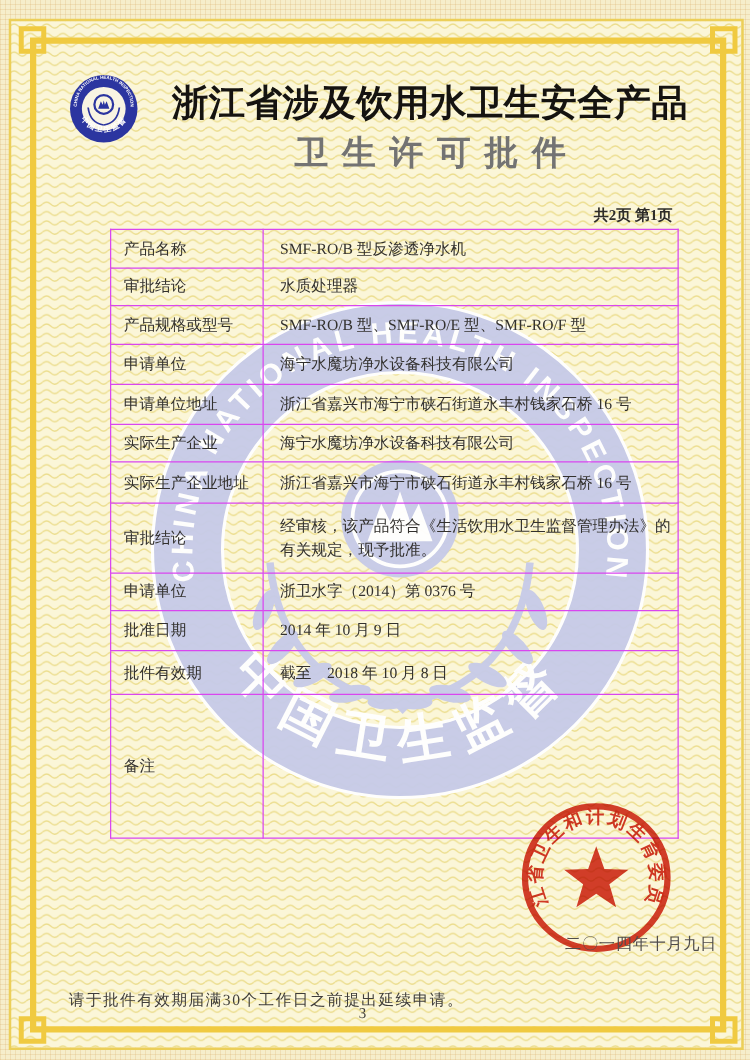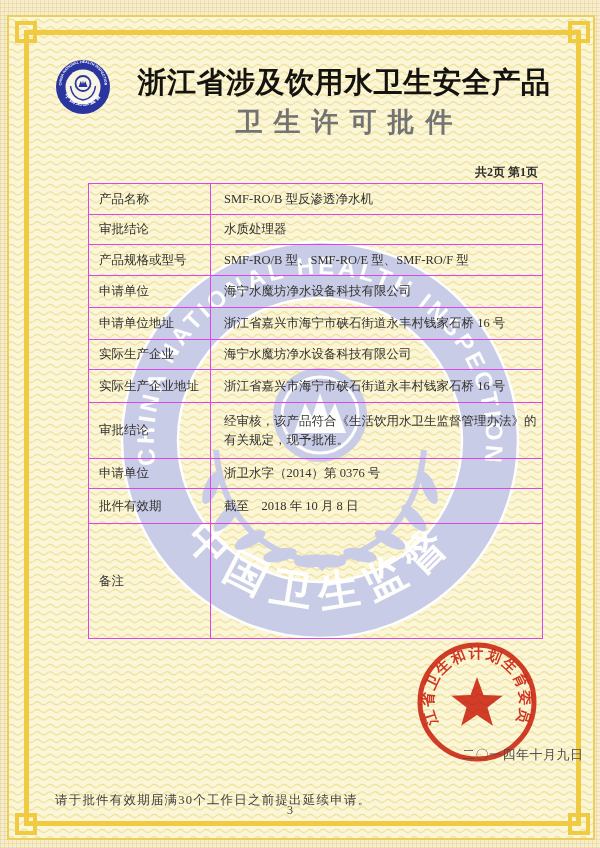--- a/index.html
+++ b/index.html
@@ -26,21 +26,21 @@
           letter-spacing:.5px;color:#151310;font-family:Liberation Mono, monospace;}
   .title2{left:128px;top:104px;width:432px;text-align:center;font-size:27px;font-weight:bold;
           letter-spacing:11px;text-indent:11px;color:#737373;font-family:"Liberation Sans","DejaVu Sans",sans-serif;}
   .pagination{left:88px;top:164px;width:450px;text-align:right;font-size:12px;font-weight:bold;color:#2e2c29;}
   
   table.doc{left:88px;top:183px;width:455px;border-collapse:collapse;table-layout:fixed;position:absolute;}
   table.doc td{border:1px solid #d946ef;font-size:12.5px;color:#33312e;vertical-align:middle;
                padding:2px 6px 2px 10px;line-height:19px;background:transparent;}
   table.doc td.val{padding-left:13px;padding-right:5px;}
   
-  .seal-date{left:462px;top:746px;font-size:13px;color:#4f4c4c;letter-spacing:.5px;white-space:nowrap;}
+  .seal-date{left:452px;top:746px;font-size:13px;color:#4f4c4c;letter-spacing:.5px;white-space:nowrap;}
   
   .foot-note{left:55px;top:792px;font-size:12.5px;letter-spacing:1.2px;color:#3f3d3a;white-space:nowrap;}
   .foot-page{left:281px;top:803px;width:18px;text-align:center;font-size:12px;color:#3f3d3a;}
   .stamp{mix-blend-mode:multiply;}
   .wm{opacity:.96;}
 </style>
 </head>
 <body>
 
 <div class="abs paper">
@@ -161,20 +161,24 @@
       <td class="val">浙江省嘉兴市海宁市硖石街道永丰村钱家石桥 16 号</td>
       </tr>
     <tr style="height:56px">
       <td>审批结论</td>
       <td class="val">经审核，该产品符合《生活饮用水卫生监督管理办法》的有关规定，现予批准。</td>
       </tr>
     <tr style="height:30px">
       <td>申请单位</td>
       <td class="val">浙卫水字（2014）第 0376 号</td>
       </tr>
+    <tr style="height:32px">
+      <td>批准日期</td>
+      <td class="val">2014 年 10 月 9 日</td>
+      </tr>
     <tr style="height:35px">
       <td>批件有效期</td>
       <td class="val">截至　2018 年 10 月 8 日</td>
       </tr>
     <tr style="height:115px">
       <td>备注</td>
       <td class="val"></td>
       </tr>
   </tbody>
 </table>

